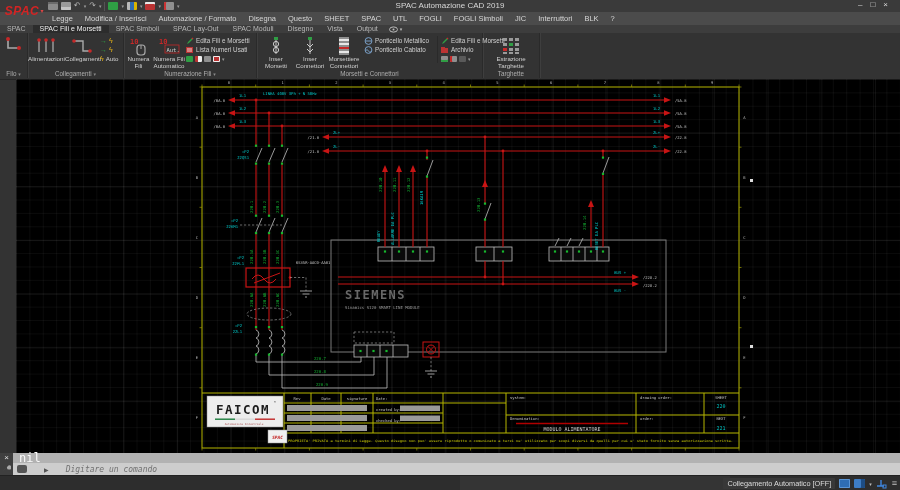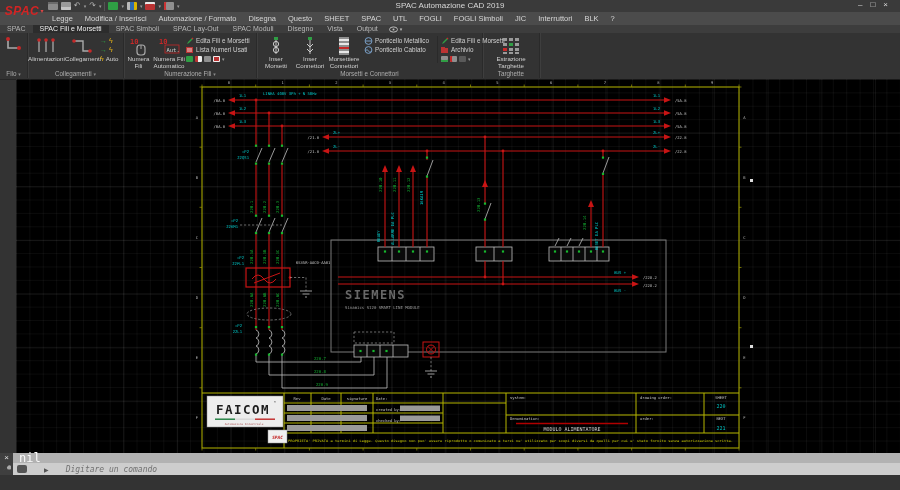--- a/index.html
+++ b/index.html
@@ -628,14 +628,28 @@
         </svg>
     </div>
     <div id="cmdhist">nil</div>
     <div id="cmdline">
       <span id="kbicon"></span>
       <span id="cmdcaret">▶</span>
       <span id="cmdprompt">Digitare un comando</span>
     </div>
   </div>
 
+  <div id="statusbar">
+    <div id="sbseg"></div>
+    <div id="sbright">
+      <span id="autolink">Collegamento Automatico [OFF]</span>
+      <span class="sbi b1"></span>
+      <span class="sbi b2"></span>
+      <span class="sbcaret">▾</span>
+      <svg width="12" height="10">
+          <path d="M1,7 H8 M5,1 V7" stroke="#3f86e0" stroke-width="1.4" fill="none"></path>
+          <rect x="7" y="6" width="3" height="3" fill="none" stroke="#3f86e0" stroke-width="1"></rect>
+        </svg>
+      <span class="sbmenu">≡</span>
+    </div>
+  </div>
 
 </div>
 
 </body></html>

